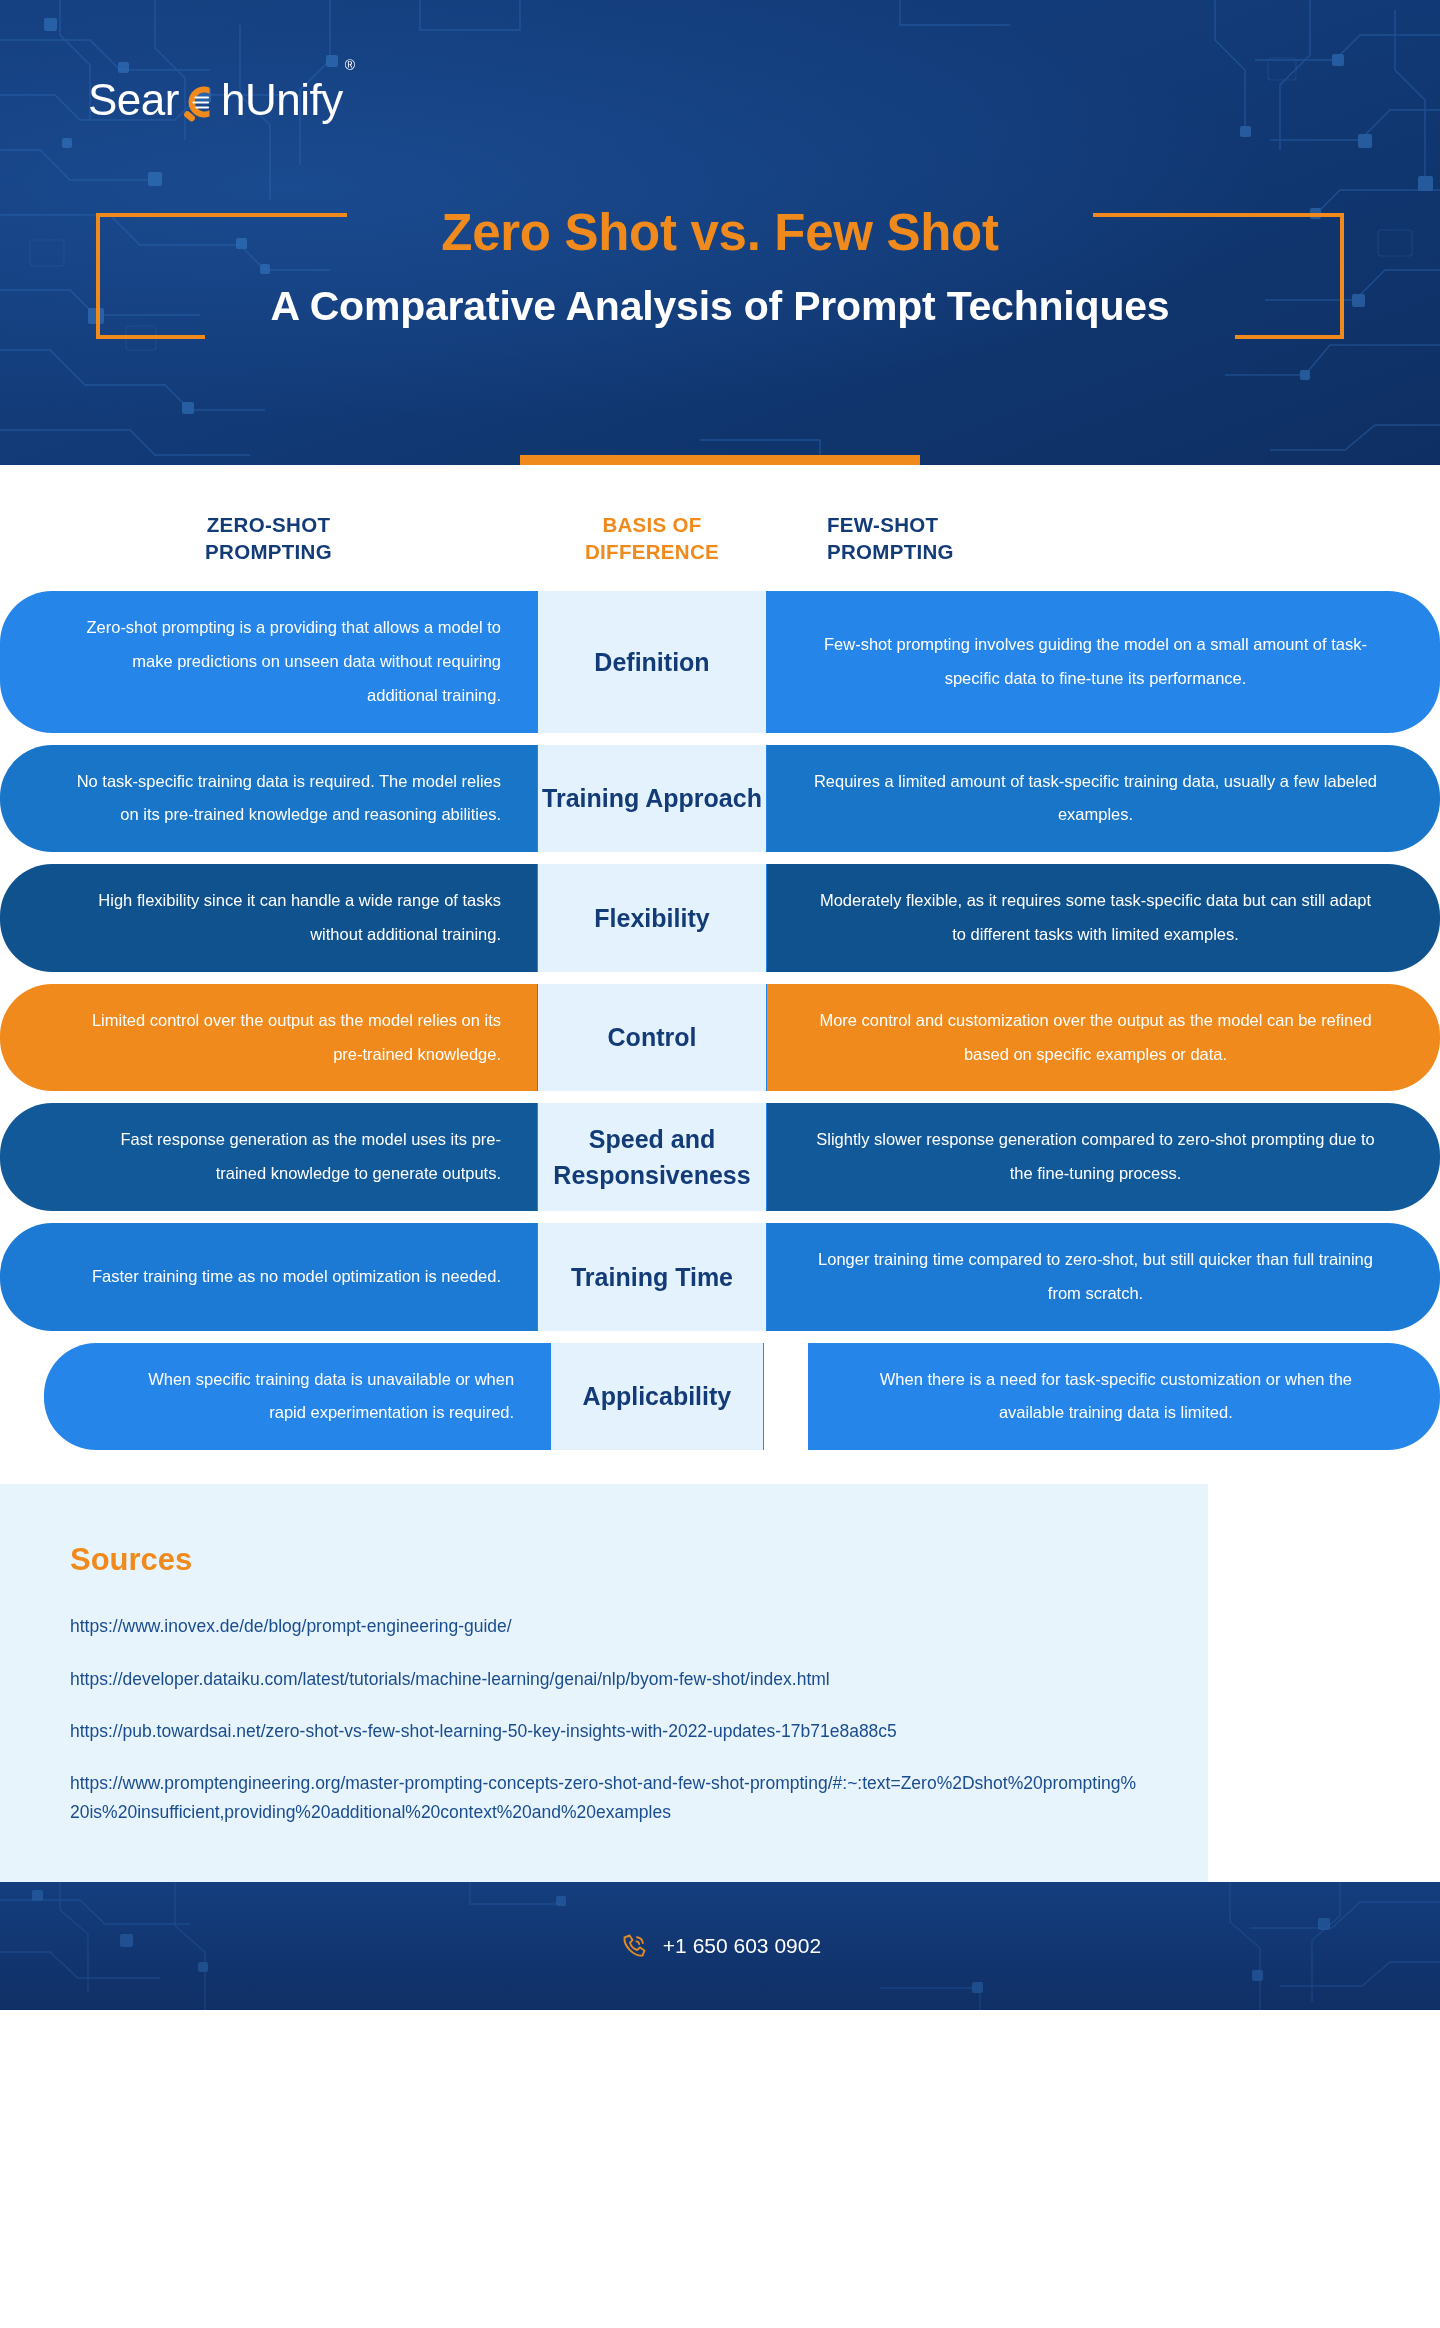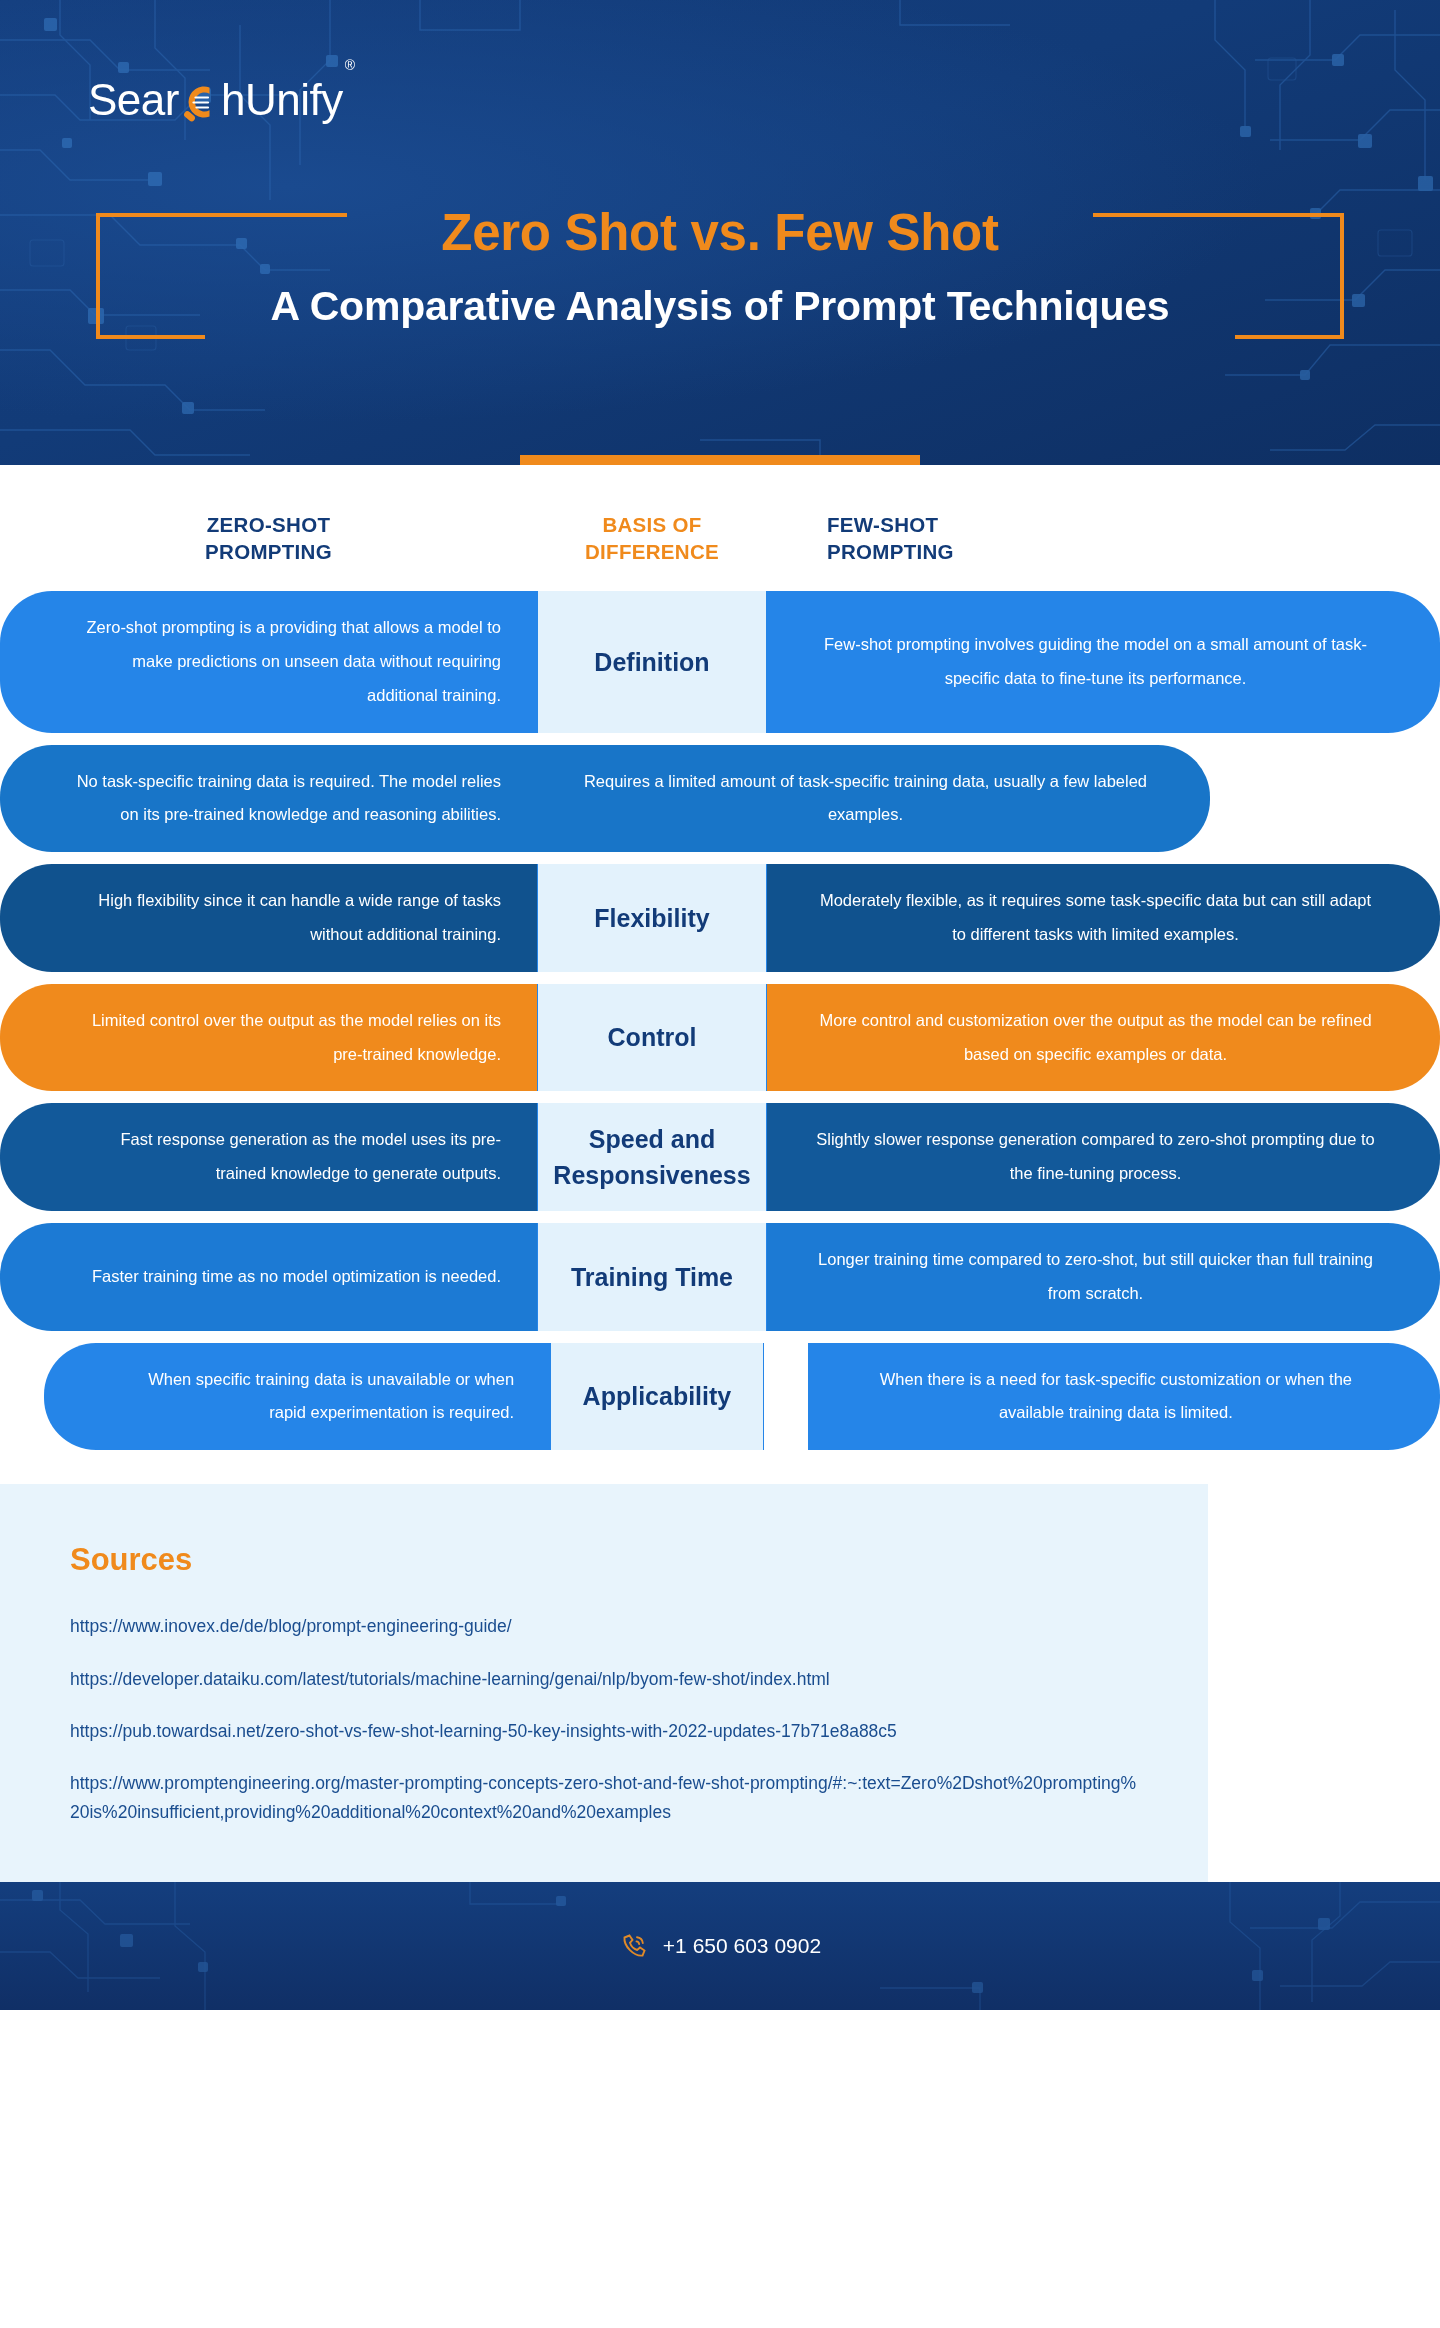--- a/index.html
+++ b/index.html
@@ -246,20 +246,21 @@
         <div class="cell-r c-blue-1">
             <span>Few-shot prompting involves guiding the model on a small amount of task-specific data to fine-tune its performance.</span>
           </div>
       </div>
       <div class="gap"></div>
 
       <div class="row">
         <div class="cell-l c-blue-2">
             <span>No task-specific training data is required. The model relies on its pre-trained knowledge and reasoning abilities.</span>
           </div>
+        <div class="cell-m">Training Approach</div>
         <div class="cell-r c-blue-2">
             <span>Requires a limited amount of task-specific training data, usually a few labeled examples.</span>
           </div>
       </div>
       <div class="gap"></div>
 
       <div class="row">
         <div class="cell-l c-blue-3">
             <span>High flexibility since it can handle a wide range of tasks without additional training.</span>
           </div>

